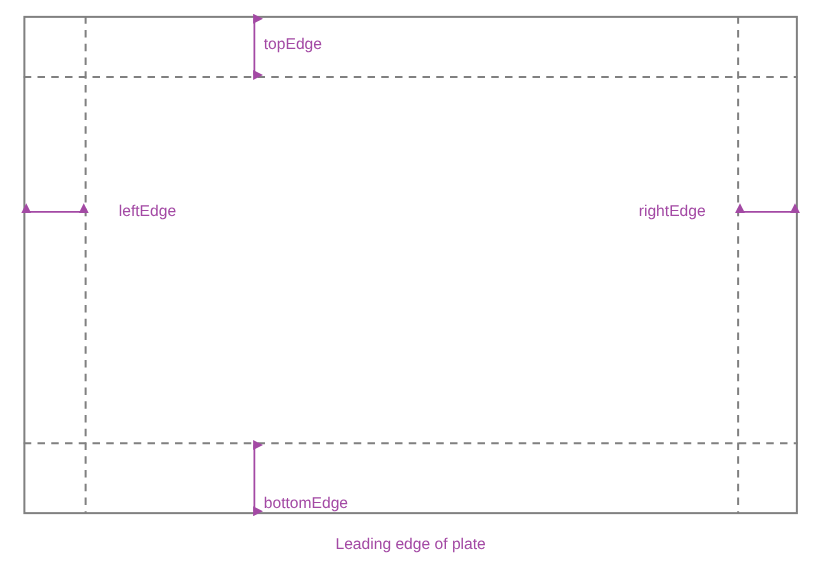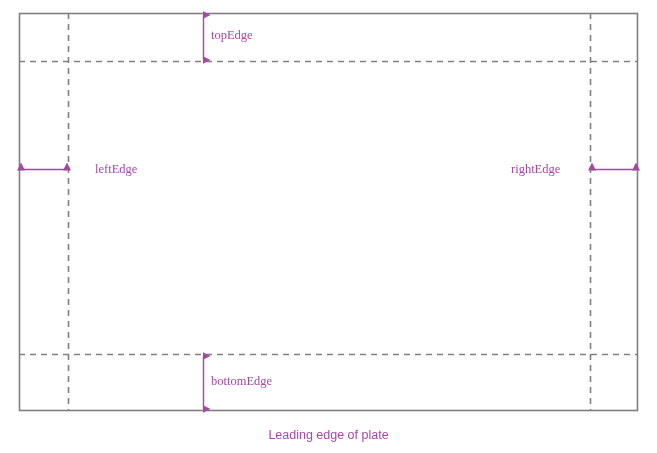--- a/index.html
+++ b/index.html
@@ -20,31 +20,31 @@
   #diagram-svg {
     position: absolute;
     left: 0;
     top: 0;
     width: 657px;
     height: 453px;
     display: block;
   }
   .lbl {
     position: absolute;
-    font-family: Liberation Serif, serif;
+    font-family: Liberation Sans, sans-serif;
     font-size: 12.5px;
     line-height: 1;
     color: #a349a4;
     white-space: nowrap;
     user-select: none;
   }
   #label-top-edge   { left: 211px; top: 29px; }
   #label-left-edge  { left: 76px;  top: 163px; margin-left: 19px; }
   #label-right-edge { left: 511px; top: 163px; text-align: center; }
-  #label-bottom-edge{ left: 211px; top: 375px; }
+  #label-bottom-edge{ left: 211px; top: 396px; }
   #caption-leading-edge {
     position: absolute;
     left: 0;
     top: 428px;
     width: 657px;
     text-align: center;
     font-family: "Liberation Sans", sans-serif;
     font-size: 12.5px;
     color: #a349a4;
     white-space: nowrap;

